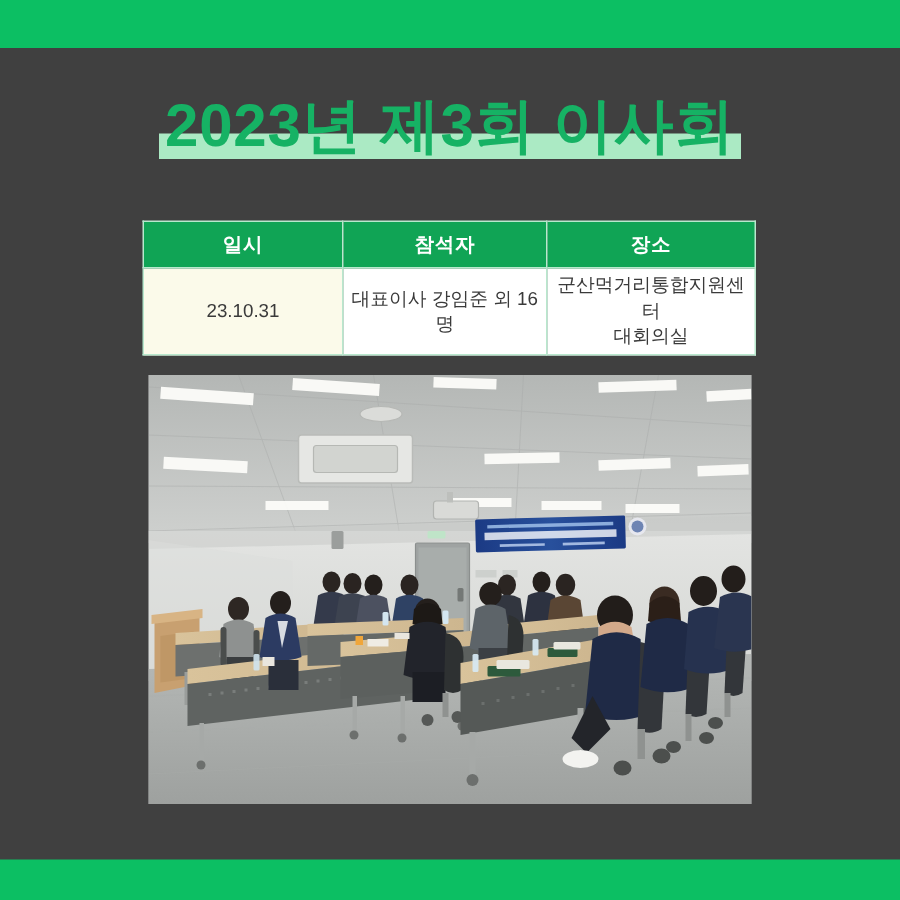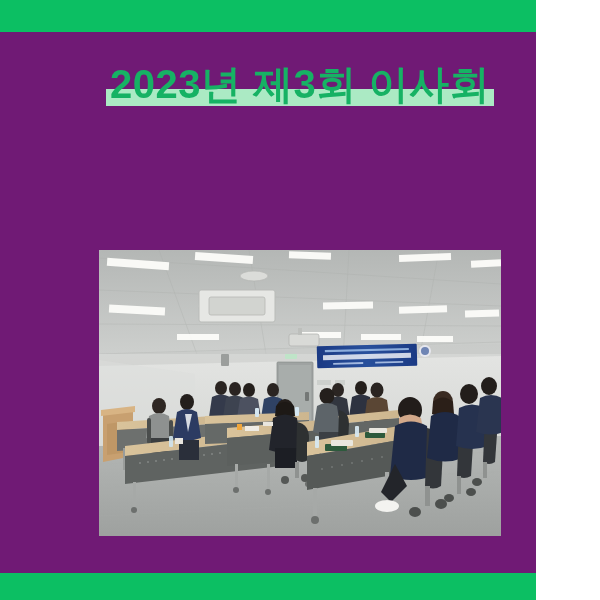--- a/index.html
+++ b/index.html
@@ -9,23 +9,23 @@
   }
   body {
     width: 600px;
     height: 600px;
     background: #ffffff;
     font-family: "Liberation Sans", "DejaVu Sans", sans-serif;
     overflow: hidden;
   }
   .page {
     position: relative;
-    width: 536px;
+    width: 600px;
     height: 600px;
-    background: #701a75;
+    background: #404040;
     overflow: hidden;
   }
 
   
   .band {
     position: absolute;
     left: 0;
     width: 600px;
     background: #0cbf63;
   }
@@ -127,20 +127,44 @@
 
   <div class="band band-top"></div>
 
   <div class="title-wrap">
     <span class="title-inner">
       <span class="title-highlight"></span>
       <span class="title-text">2023년 제3회 이사회</span>
     </span>
   </div>
 
+  <table class="info-table">
+    <colgroup>
+      <col class="col-date">
+      <col class="col-people">
+      <col class="col-place">
+    </colgroup>
+    <thead>
+      <tr>
+        <th>일시</th>
+        <th>참석자</th>
+        <th>장소</th>
+      </tr>
+    </thead>
+    <tbody>
+      <tr>
+        <td class="cell-date">23.10.31</td>
+        <td>대표이사 강임준 외 16명</td>
+        <td>
+          <span>군산먹거리통합지원센터</span><br>
+          <span>대회의실</span>
+        </td>
+      </tr>
+    </tbody>
+  </table>
 
   <div class="photo">
     <svg viewBox="0 0 402 286" preserveAspectRatio="none">
       <defs>
         <linearGradient id="ceil" x1="0" y1="0" x2="0" y2="1">
           <stop offset="0" stop-color="#b4b7b5"></stop>
           <stop offset="1" stop-color="#cfd1cf"></stop>
         </linearGradient>
         <linearGradient id="wallg" x1="0" y1="0" x2="0" y2="1">
           <stop offset="0" stop-color="#e3e4e2"></stop>

